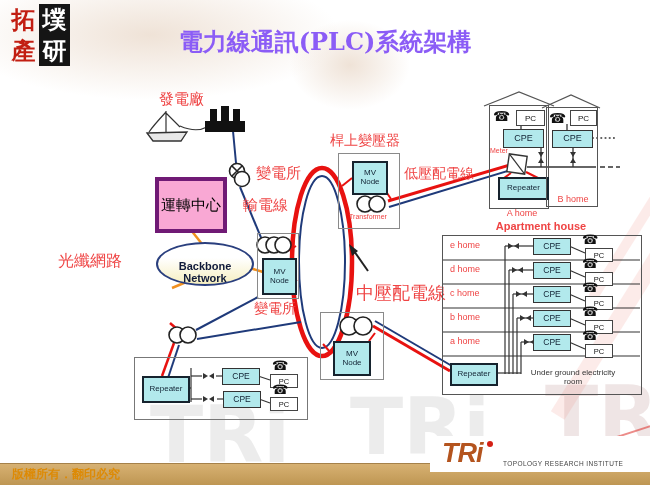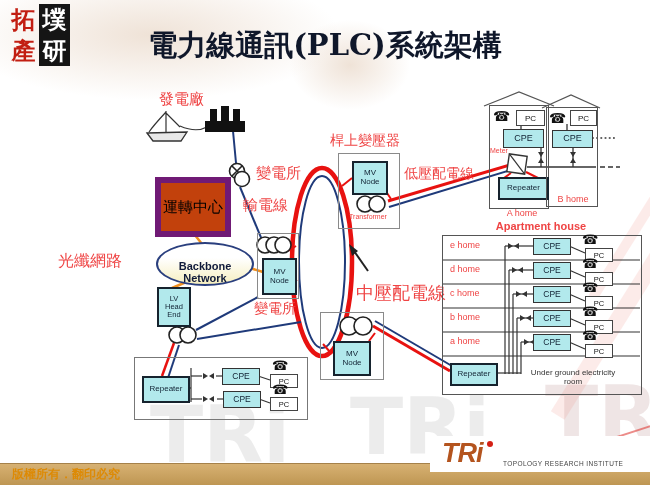--- a/index.html
+++ b/index.html
@@ -13,36 +13,36 @@
   .red-swoosh{position:absolute;background:rgba(220,45,40,.55);transform:rotate(-18deg);}
 
   
   .logo{position:absolute;left:8px;top:4px;width:62px;height:62px;display:grid;
         grid-template-columns:31px 31px;grid-template-rows:31px 31px;
         font-family:"DejaVu Serif",serif;font-weight:bold;}
   .logo div{display:flex;align-items:center;justify-content:center;font-size:24px;line-height:1;}
   .logo .red{color:#c21e12;background:transparent;}
   .logo .blk{color:#ffffff;background:#151515;}
   .title{position:absolute;left:0;right:0;top:26px;text-align:center;
-         font-family:"DejaVu Serif",serif;font-weight:bold;font-size:29px;color:#0f172a;}
+         font-family:"DejaVu Serif",serif;font-weight:bold;font-size:24px;color:#8b5cf6;}
 
   
   .lbl{position:absolute;font-family:"DejaVu Serif",serif;color:#ef4444;white-space:nowrap;}
   .sans{font-family:"Liberation Sans",sans-serif;}
 
   
   .cyan{position:absolute;background:#b2e9ec;border:2px solid #16232e;color:#123;
         display:flex;align-items:center;justify-content:center;text-align:center;
         font-family:"Liberation Sans",sans-serif;line-height:1.1;}
   .cyan.thin{border-width:1px;border-color:#333;}
   .pcb{position:absolute;background:#fff;border:1px solid #444;color:#111;
        display:flex;align-items:center;justify-content:center;
        font-family:"Liberation Sans",sans-serif;}
   .gbox{position:absolute;border:1px solid #8a8a8a;background:transparent;}
-  .navybox{position:absolute;border:6px solid #701a75;background:#c2410c;display:flex;
+  .navybox{position:absolute;border:4px solid #701a75;background:#f9a8d4;display:flex;
            align-items:center;justify-content:center;font-family:"DejaVu Serif",serif;}
   .phone{position:absolute;color:#111;font-family:"DejaVu Sans",sans-serif;line-height:1;}
   .ellipse{position:absolute;border:2px solid #2a3f7e;border-radius:50%;
            background:linear-gradient(#ffffff 35%,#f6efc0);display:flex;align-items:flex-end;
            justify-content:center;text-align:center;font-weight:bold;color:#101a3a;}
   .svglayer{position:absolute;left:0;top:0;}
 
   
   .source{position:absolute;left:5px;top:438px;font-size:14px;color:#222;
           font-family:"Liberation Sans",sans-serif;}
@@ -236,23 +236,20 @@
   </svg>
 
   <div class="lbl" style="left:159px;top:90px;font-size:15px;">發電廠</div>
   <div class="lbl" style="left:256px;top:164px;font-size:15px;">變電所</div>
   <div class="lbl" style="left:243px;top:196px;font-size:15px;">輸電線</div>
   <div class="navybox" style="left:155px;top:177px;width:64px;height:48px;font-size:15px;">運轉中心</div>
   <div class="lbl" style="left:58px;top:251px;font-size:16px;">光纖網路</div>
   <div class="ellipse" style="left:156px;top:242px;width:94px;height:40px;font-size:11px;">
     <span style="width:64px;">Backbone Network</span>
   </div>
-  <div class="cyan" style="left:157px;top:287px;width:30px;height:36px;font-size:7.5px;">
-    <span style="width:22px;">LV Head End</span>
-  </div>
 
   <div class="gbox" style="left:257px;top:233px;width:40px;height:64px;"></div>
   <div class="cyan" style="left:262px;top:258px;width:31px;height:33px;font-size:8px;">
     <span style="width:24px;">MV Node</span>
   </div>
   <div class="lbl" style="left:254px;top:300px;font-size:14px;">變電所</div>
 
   <div class="lbl" style="left:330px;top:132px;font-size:14px;">桿上變壓器</div>
   <div class="gbox" style="left:338px;top:153px;width:60px;height:74px;"></div>
   <div class="cyan" style="left:352px;top:161px;width:32px;height:30px;font-size:8px;">

